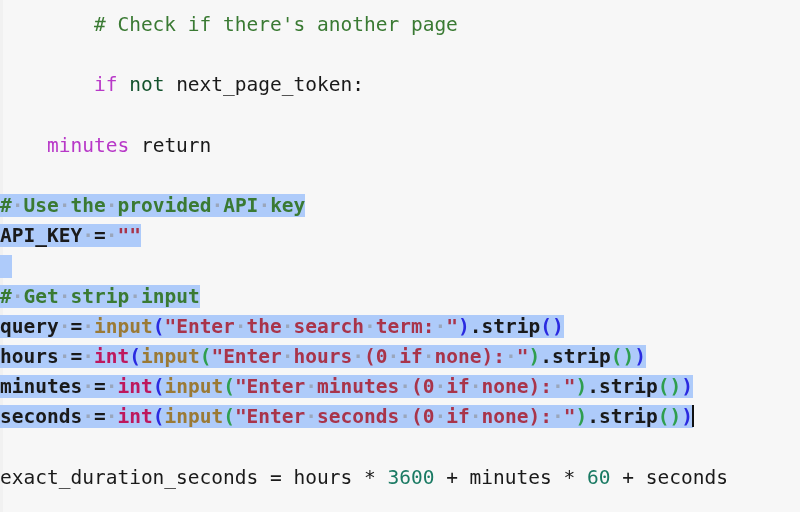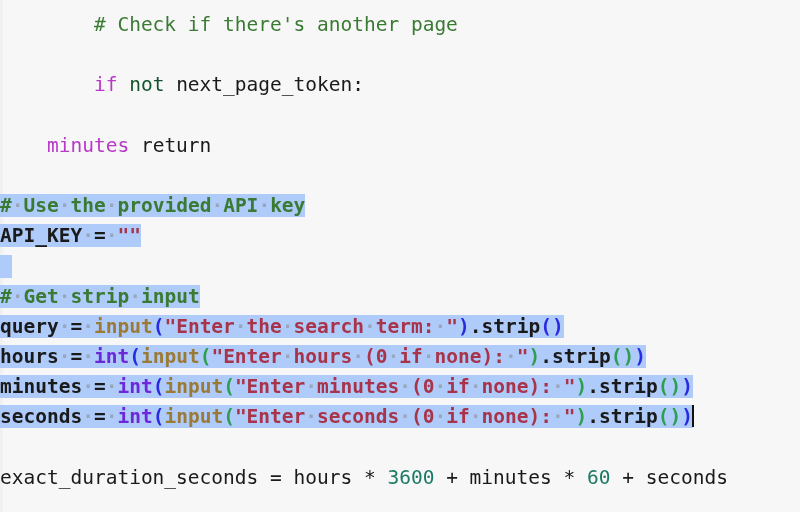--- a/index.html
+++ b/index.html
@@ -55,21 +55,21 @@
     background: #aecbfa;
     font-weight: bold;
   }
 
   
   .tok-comment  { color: #3a7a33; }
   .tok-keyword  { color: #b838c8; }
   .tok-kw-blue  { color: #14532d; }
   .tok-string   { color: #a9344a; }
   .tok-builtin  { color: #9b7a35; }
-  .tok-type     { color: #6d28d9; }
+  .tok-type     { color: #be185d; }
   .tok-number   { color: #1a7a63; }
   .tok-plain    { color: #1a1a1a; }
   .tok-paren-b  { color: #2a2ae0; }
   .tok-paren-g  { color: #2f9e4f; }
   .tok-ws       { color: #9aa6bb; }
 
   .caret {
     display: inline-block;
     width: 2px;
     height: 22px;

